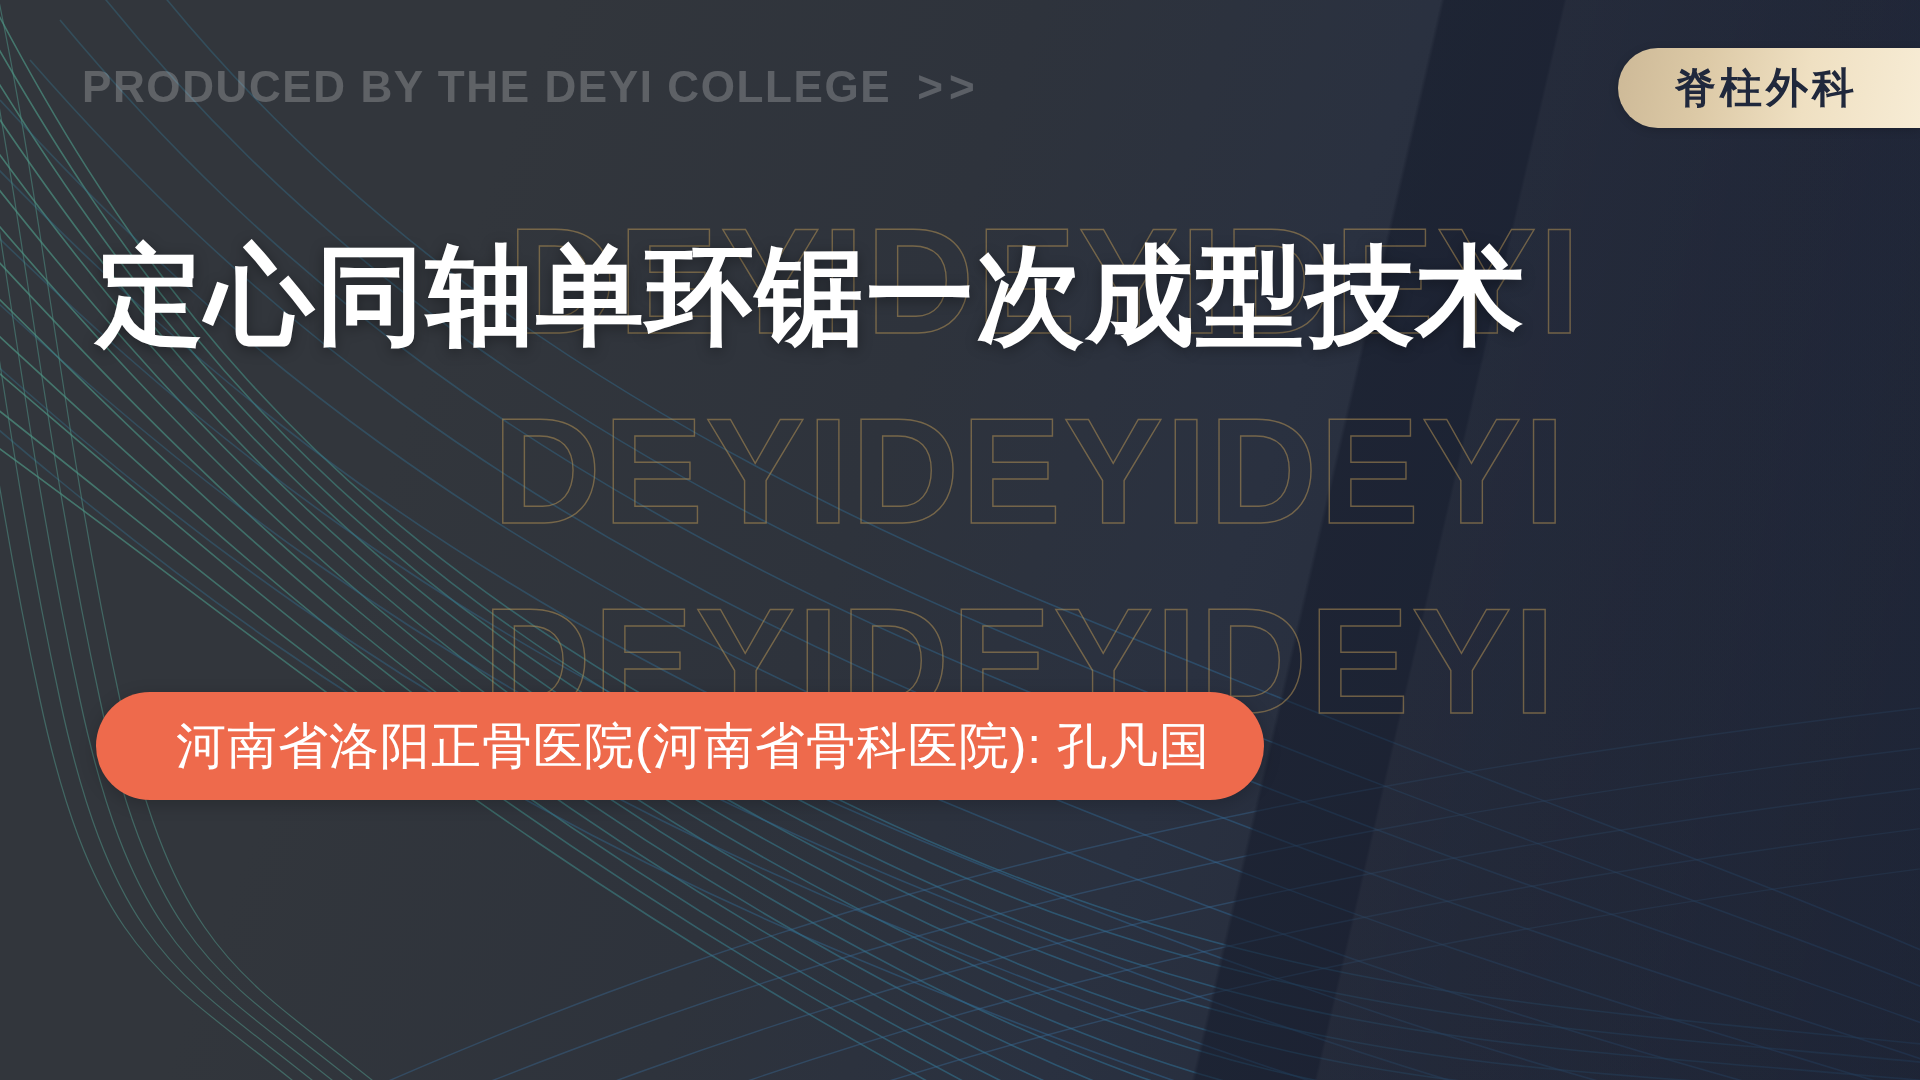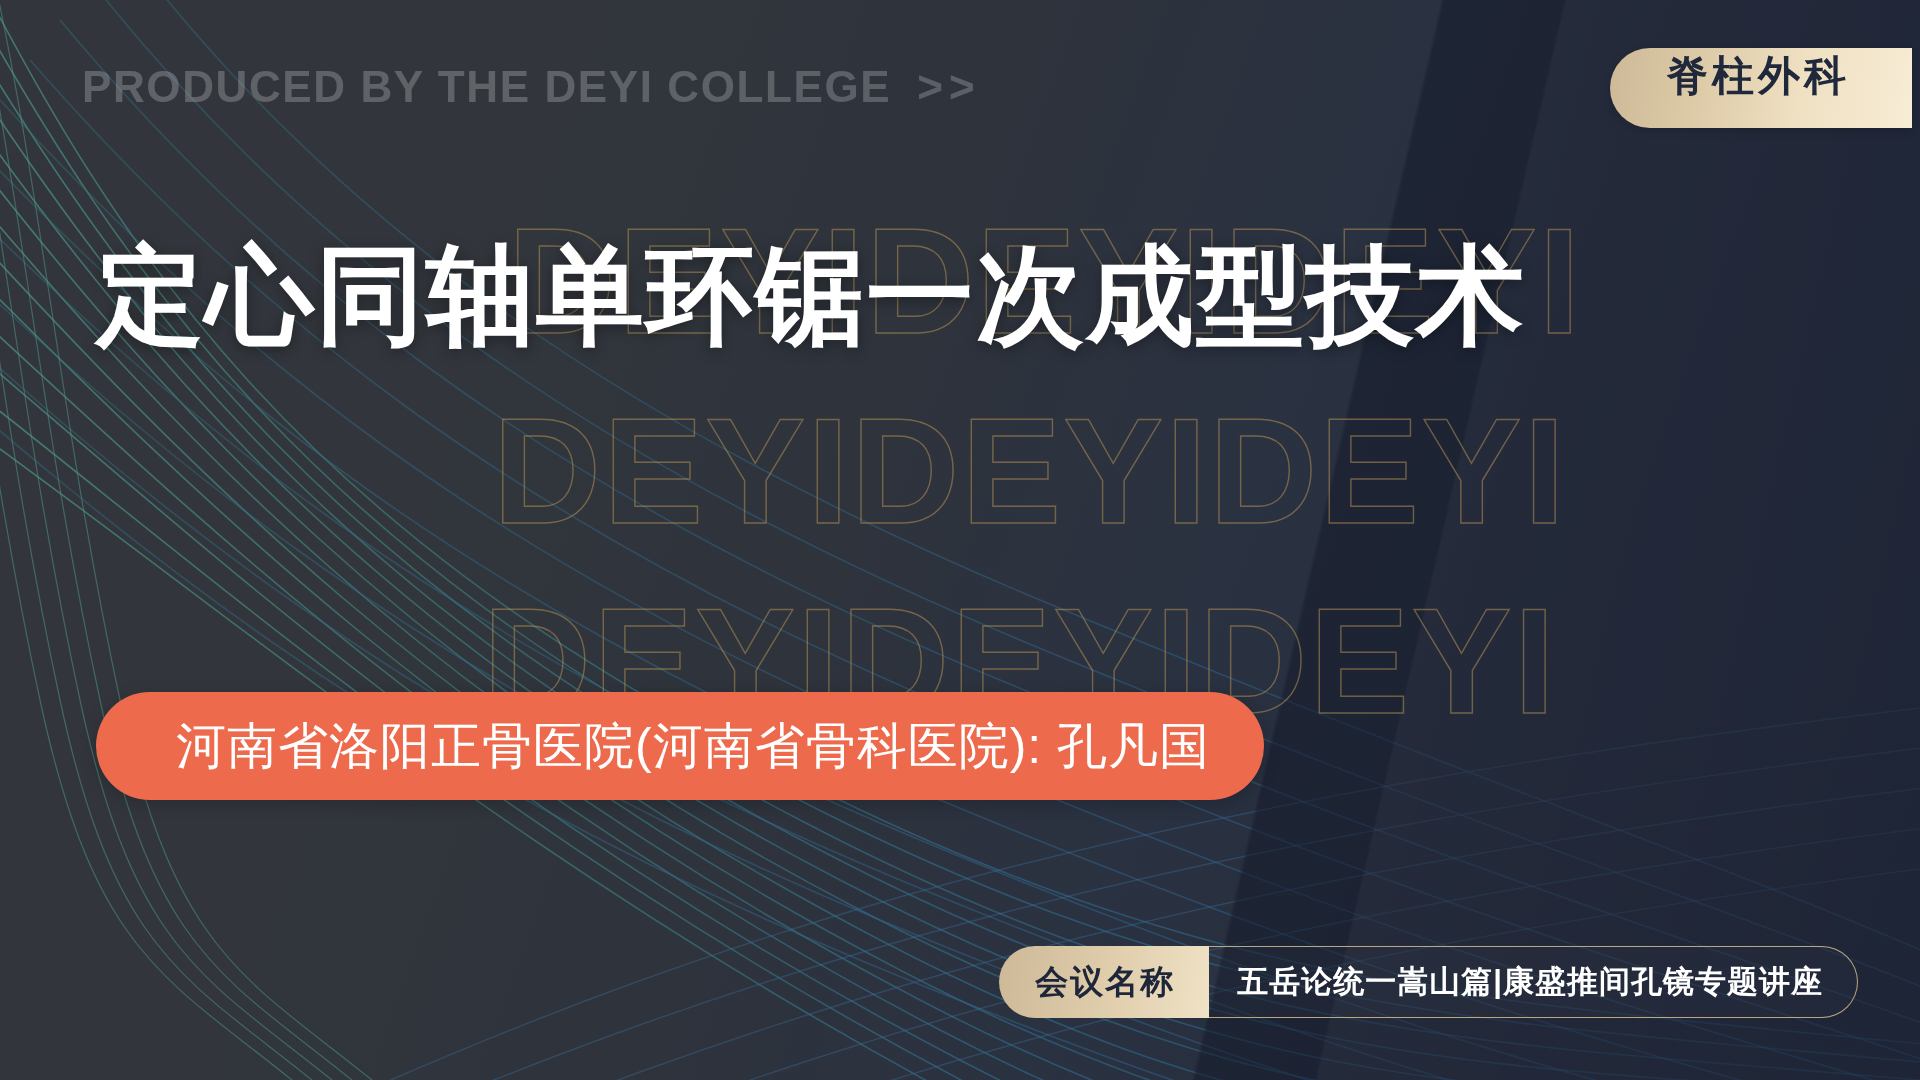--- a/index.html
+++ b/index.html
@@ -45,23 +45,23 @@
   .produced{
     position:absolute; left:82px; top:62px;
     font-size:44px; font-weight:700; letter-spacing:1.6px;
     color:rgba(255,255,255,0.22);
     white-space:nowrap;
   }
   .produced .arrows{ margin-left:26px; letter-spacing:6px; font-weight:700; }
 
   
   .dept-badge{
-    position:absolute; right:8px; top:48px; height:80px;
+    position:absolute; right:0; top:48px; height:80px;
     padding:0 62px 0 56px;
-    display:flex; align-items:flex-start;
+    display:flex; align-items:center;
     border-top-left-radius:42px; border-bottom-left-radius:42px;
     background:linear-gradient(100deg,#cdb997 0%, #dcc9a6 28%, #efe0c2 62%, #f7ecd5 100%);
     color:#20283c; font-size:42px; font-weight:700; letter-spacing:4px;
     box-shadow:0 2px 10px rgba(0,0,0,0.18);
   }
 
   
   .title{
     position:absolute; left:0; top:228px; width:1920px;
     padding-left:96px; padding-right:140px;
@@ -197,18 +197,14 @@
   </div>
 
   <div class="title">
     <div class="title-line l1">定心同轴单环锯一次成型技术</div>
   </div>
 
   <div class="org-pill">
     <span>河南省洛阳正骨医院(河南省骨科医院): 孔凡国</span>
   </div>
 
-  <div class="conf">
-    <div class="conf-label">会议名称</div>
-    <div class="conf-value">五岳论统一嵩山篇|康盛推间孔镜专题讲座</div>
-  </div>
 
 </div>
 
 </body></html>

